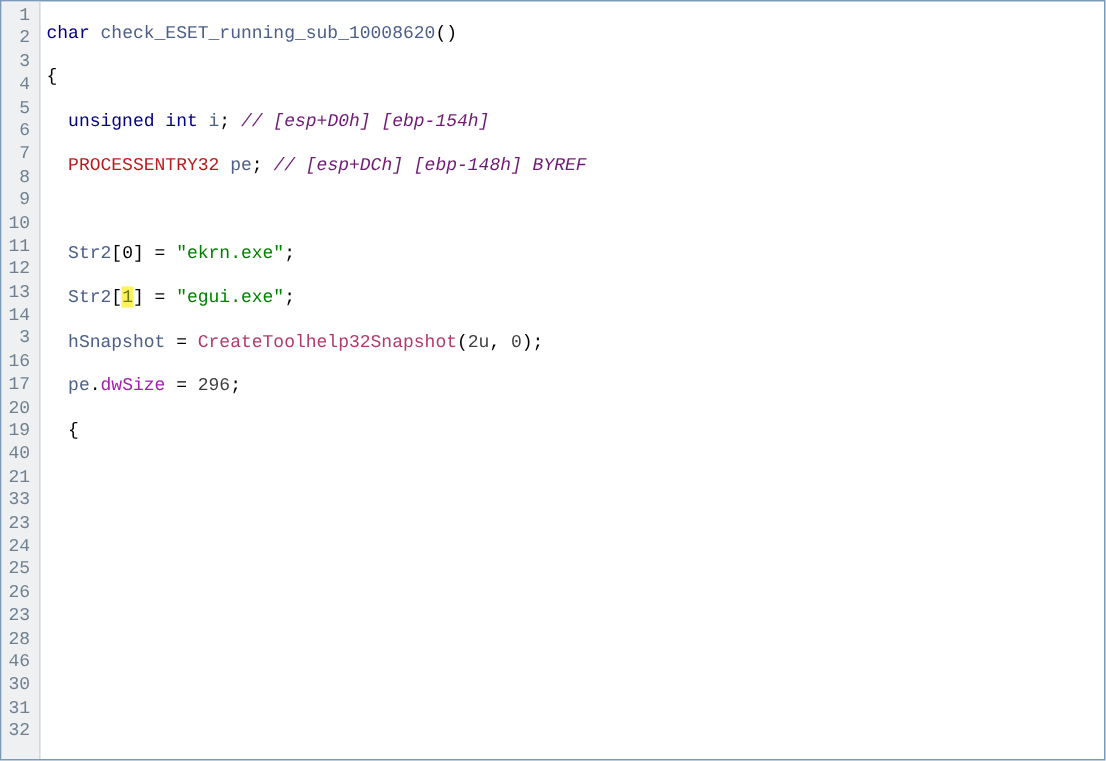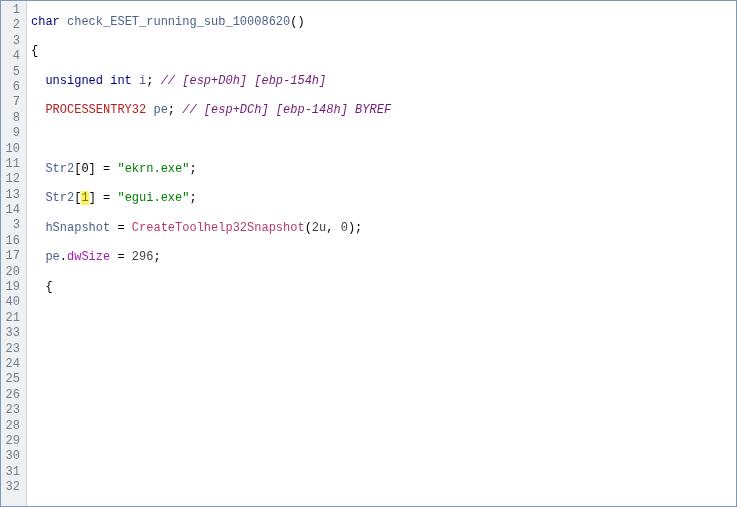--- a/index.html
+++ b/index.html
@@ -75,21 +75,21 @@
     <div class="line">19</div>
     <div class="line">40</div>
     <div class="line">21</div>
     <div class="line">33</div>
     <div class="line">23</div>
     <div class="line">24</div>
     <div class="line">25</div>
     <div class="line">26</div>
     <div class="line">23</div>
     <div class="line">28</div>
-    <div class="line">29</div>
+    <div class="line">46</div>
     <div class="line">30</div>
     <div class="line">31</div>
     <div class="line">32</div>
   </div>
 
   <div class="code-area">
 <div class="line"><span class="t-kw">char</span> <span class="t-var">check_ESET_running_sub_10008620</span><span class="t-def">()</span></div>
 <div class="line"><span class="t-def">{</span></div>
 <div class="line">  <span class="t-kw">unsigned int</span> <span class="t-var">i</span>; <span class="t-cmt">// [esp+D0h] [ebp-154h]</span></div>
 <div class="line">  <span class="t-type">PROCESSENTRY32</span> <span class="t-var">pe</span>; <span class="t-cmt">// [esp+DCh] [ebp-148h] BYREF</span></div>

